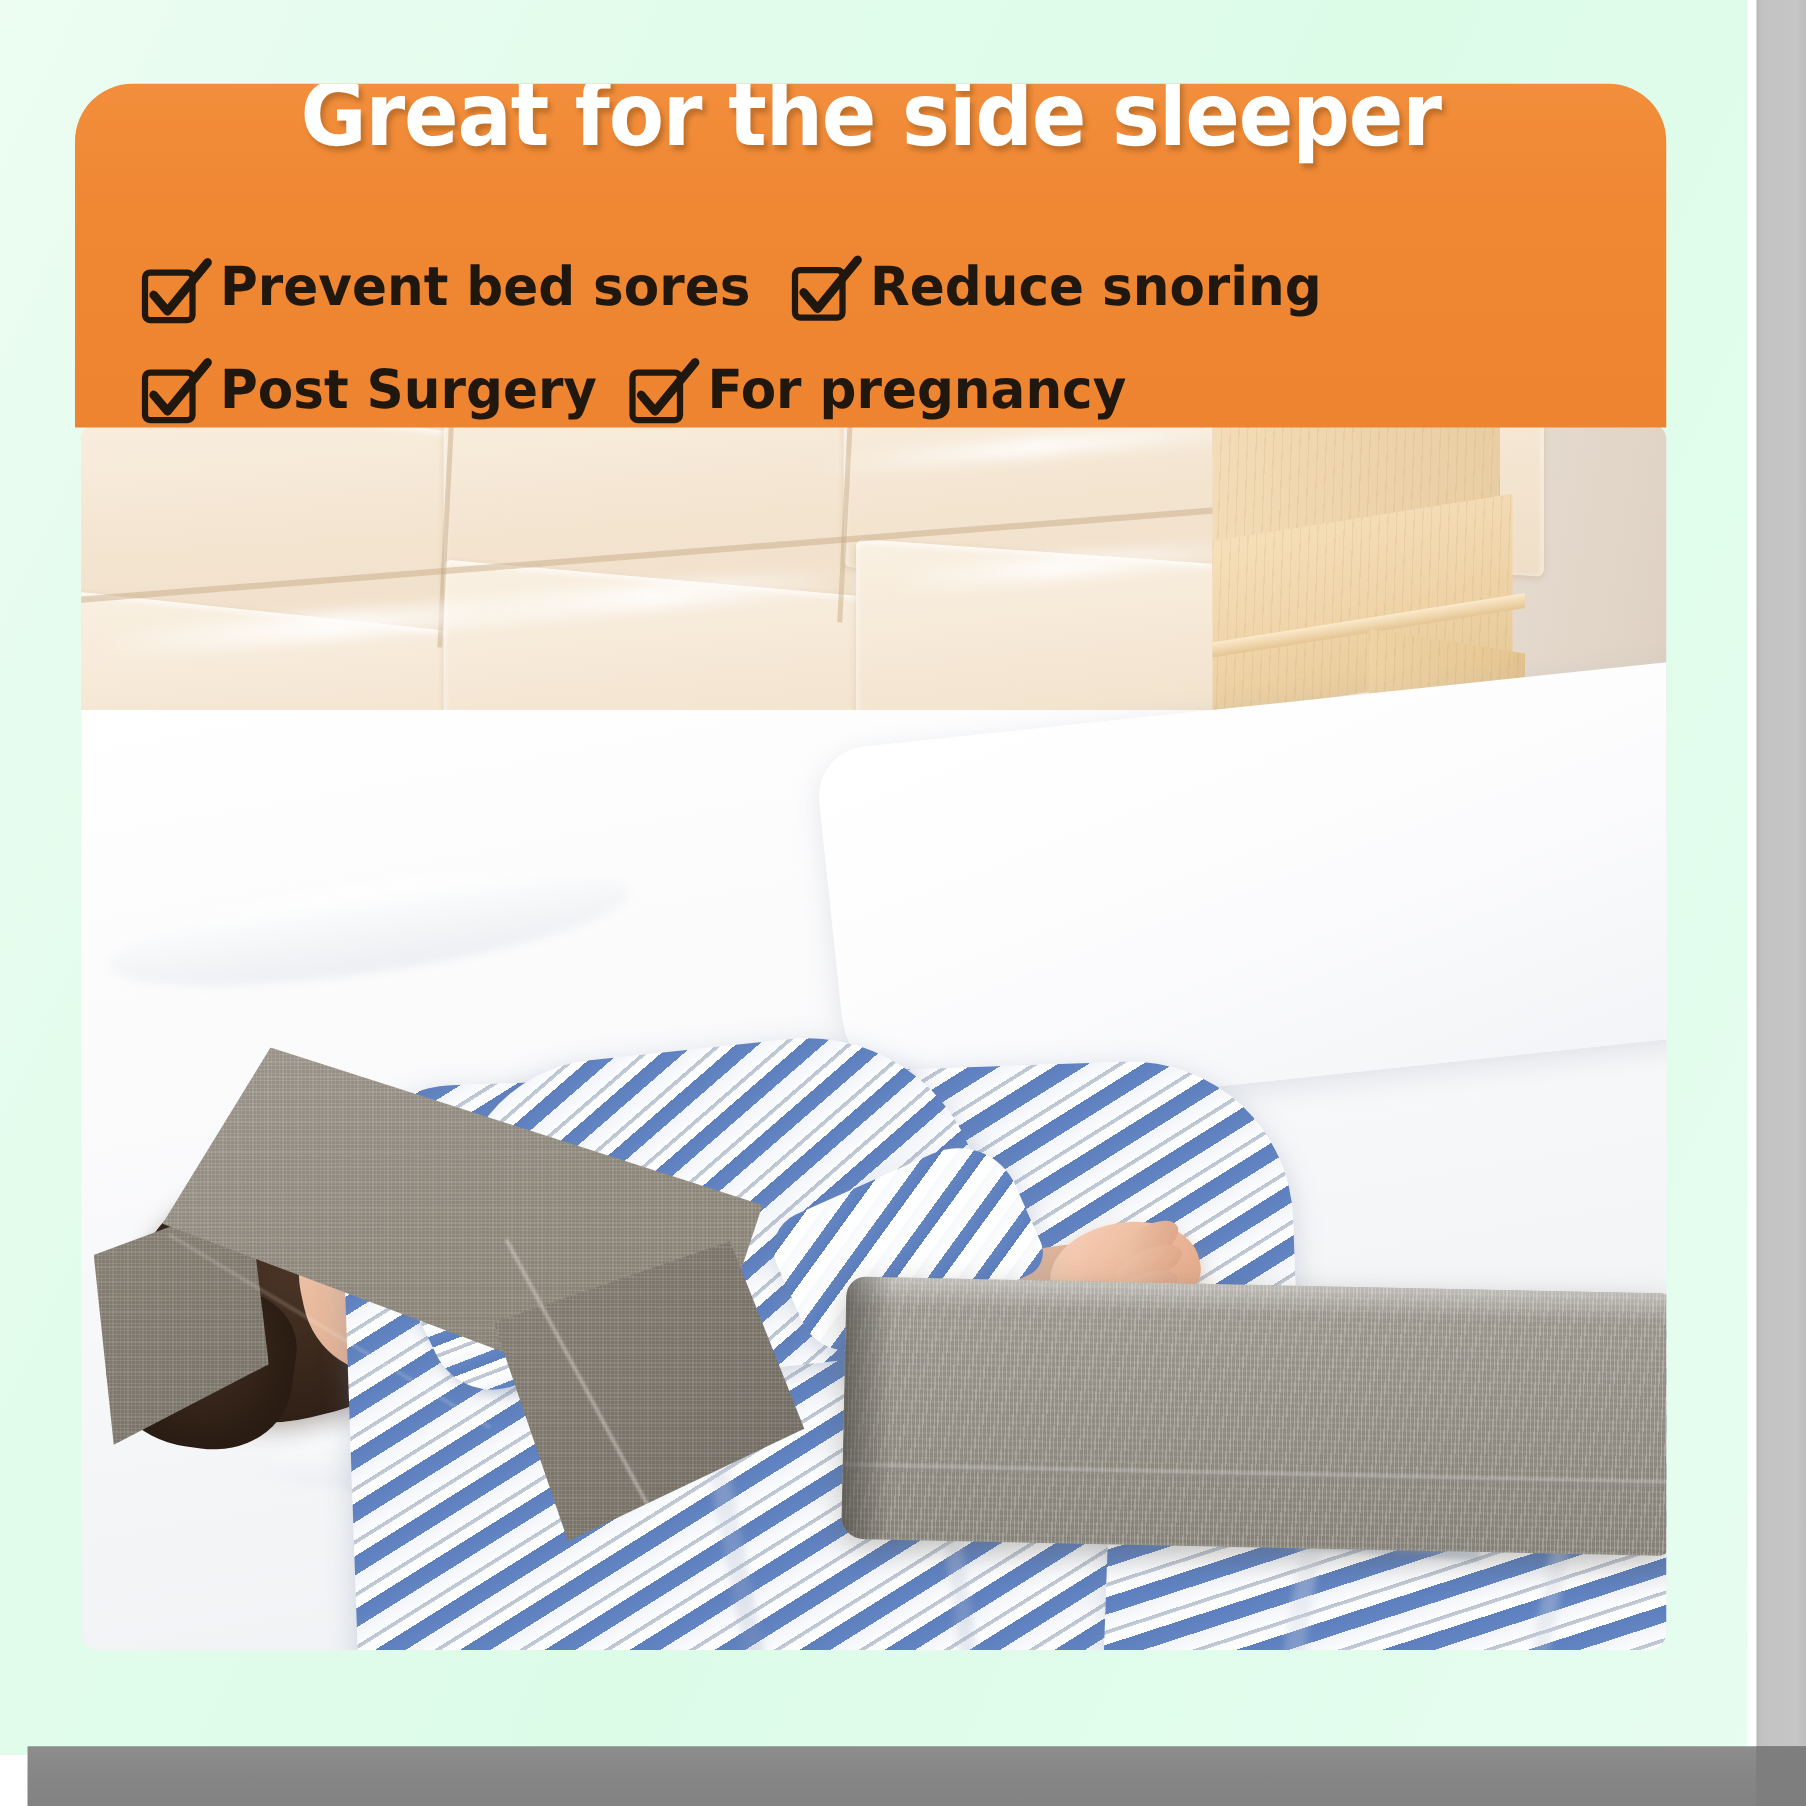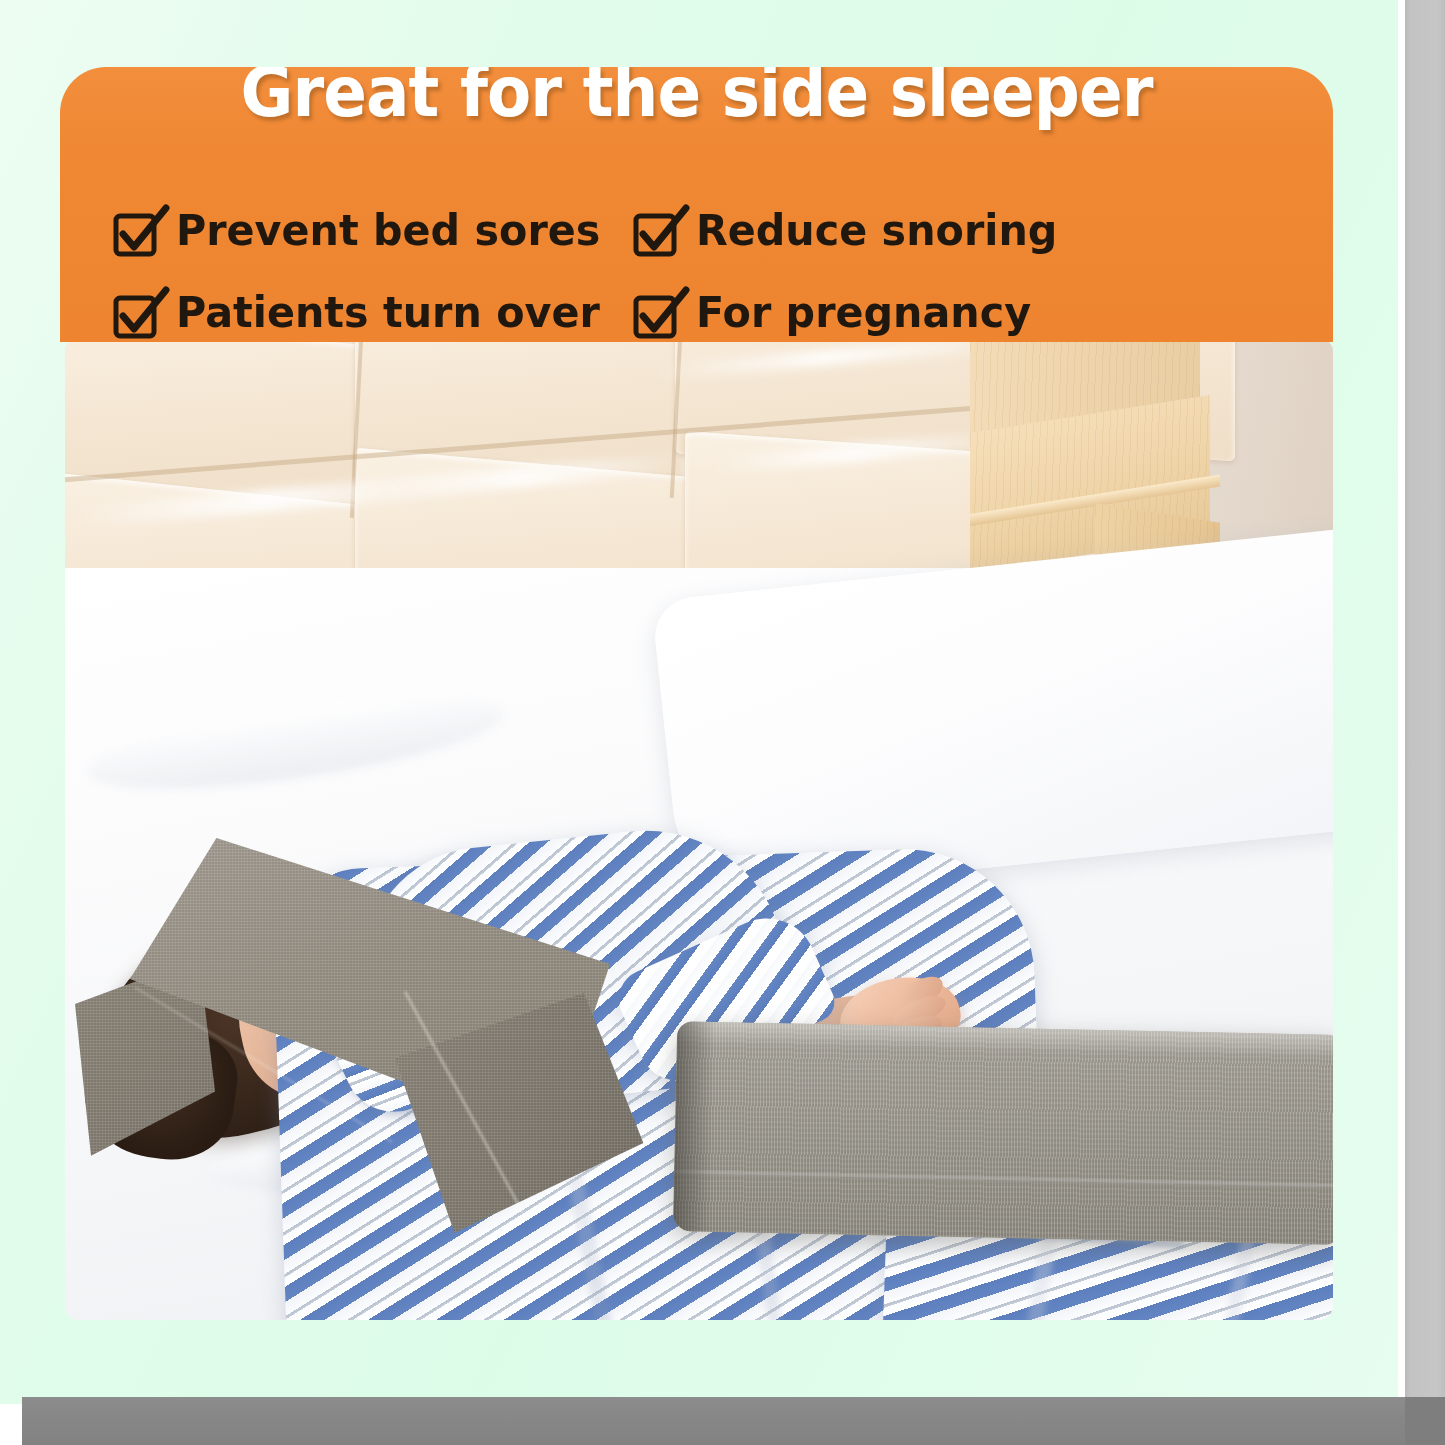--- a/index.html
+++ b/index.html
@@ -303,21 +303,21 @@
     transform:scaleX(.92);
     text-shadow:3px 4px 4px rgba(120,70,20,.40);
     white-space:nowrap;
   }
   .feature-grid{
     position:absolute;left:52px;top:122px;width:1290px;
   }
   .frow{display:flex;align-items:center;height:82px;}
   .fcell{display:flex;align-items:center;flex:0 0 auto;}
   .fcell.c1{width:390px;}
-  .fcell.c2{width:520px;}
+  .fcell.c2{width:520px;align-items:flex-end;}
   .fcell.c3{width:380px;}
   .cbox{
     position:relative;flex:0 0 auto;
     width:44px;height:44px;margin-right:20px;
   }
   .cbox svg{position:absolute;left:-4px;top:-10px;}
   .flabel{
     font-family:"DejaVu Sans","Liberation Sans",sans-serif;
     font-weight:bold;
     font-size:43px;
@@ -452,28 +452,28 @@
             <svg width="64" height="64" viewBox="0 0 64 64">
               <rect x="8" y="18" width="38" height="38" rx="4" fill="none" stroke="#20180f" stroke-width="5"></rect>
               <path d="M15 36 L26 49 L58 10" fill="none" stroke="#20180f" stroke-width="7" stroke-linecap="round" stroke-linejoin="round"></path>
             </svg>
           </span>
           <span class="flabel">Reduce snoring</span>
         </div>
       </div>
 
       <div class="frow">
-        <div class="fcell c2">
+        <div class="fcell c1">
           <span class="cbox">
             <svg width="64" height="64" viewBox="0 0 64 64">
               <rect x="8" y="18" width="38" height="38" rx="4" fill="none" stroke="#20180f" stroke-width="5"></rect>
               <path d="M15 36 L26 49 L58 10" fill="none" stroke="#20180f" stroke-width="7" stroke-linecap="round" stroke-linejoin="round"></path>
             </svg>
           </span>
-          <span class="flabel">Patients turn over</span>
+          <span class="flabel">Post Surgery</span>
         </div>
         <div class="fcell c3">
           <span class="cbox">
             <svg width="64" height="64" viewBox="0 0 64 64">
               <rect x="8" y="18" width="38" height="38" rx="4" fill="none" stroke="#20180f" stroke-width="5"></rect>
               <path d="M15 36 L26 49 L58 10" fill="none" stroke="#20180f" stroke-width="7" stroke-linecap="round" stroke-linejoin="round"></path>
             </svg>
           </span>
           <span class="flabel">For pregnancy</span>
         </div>

